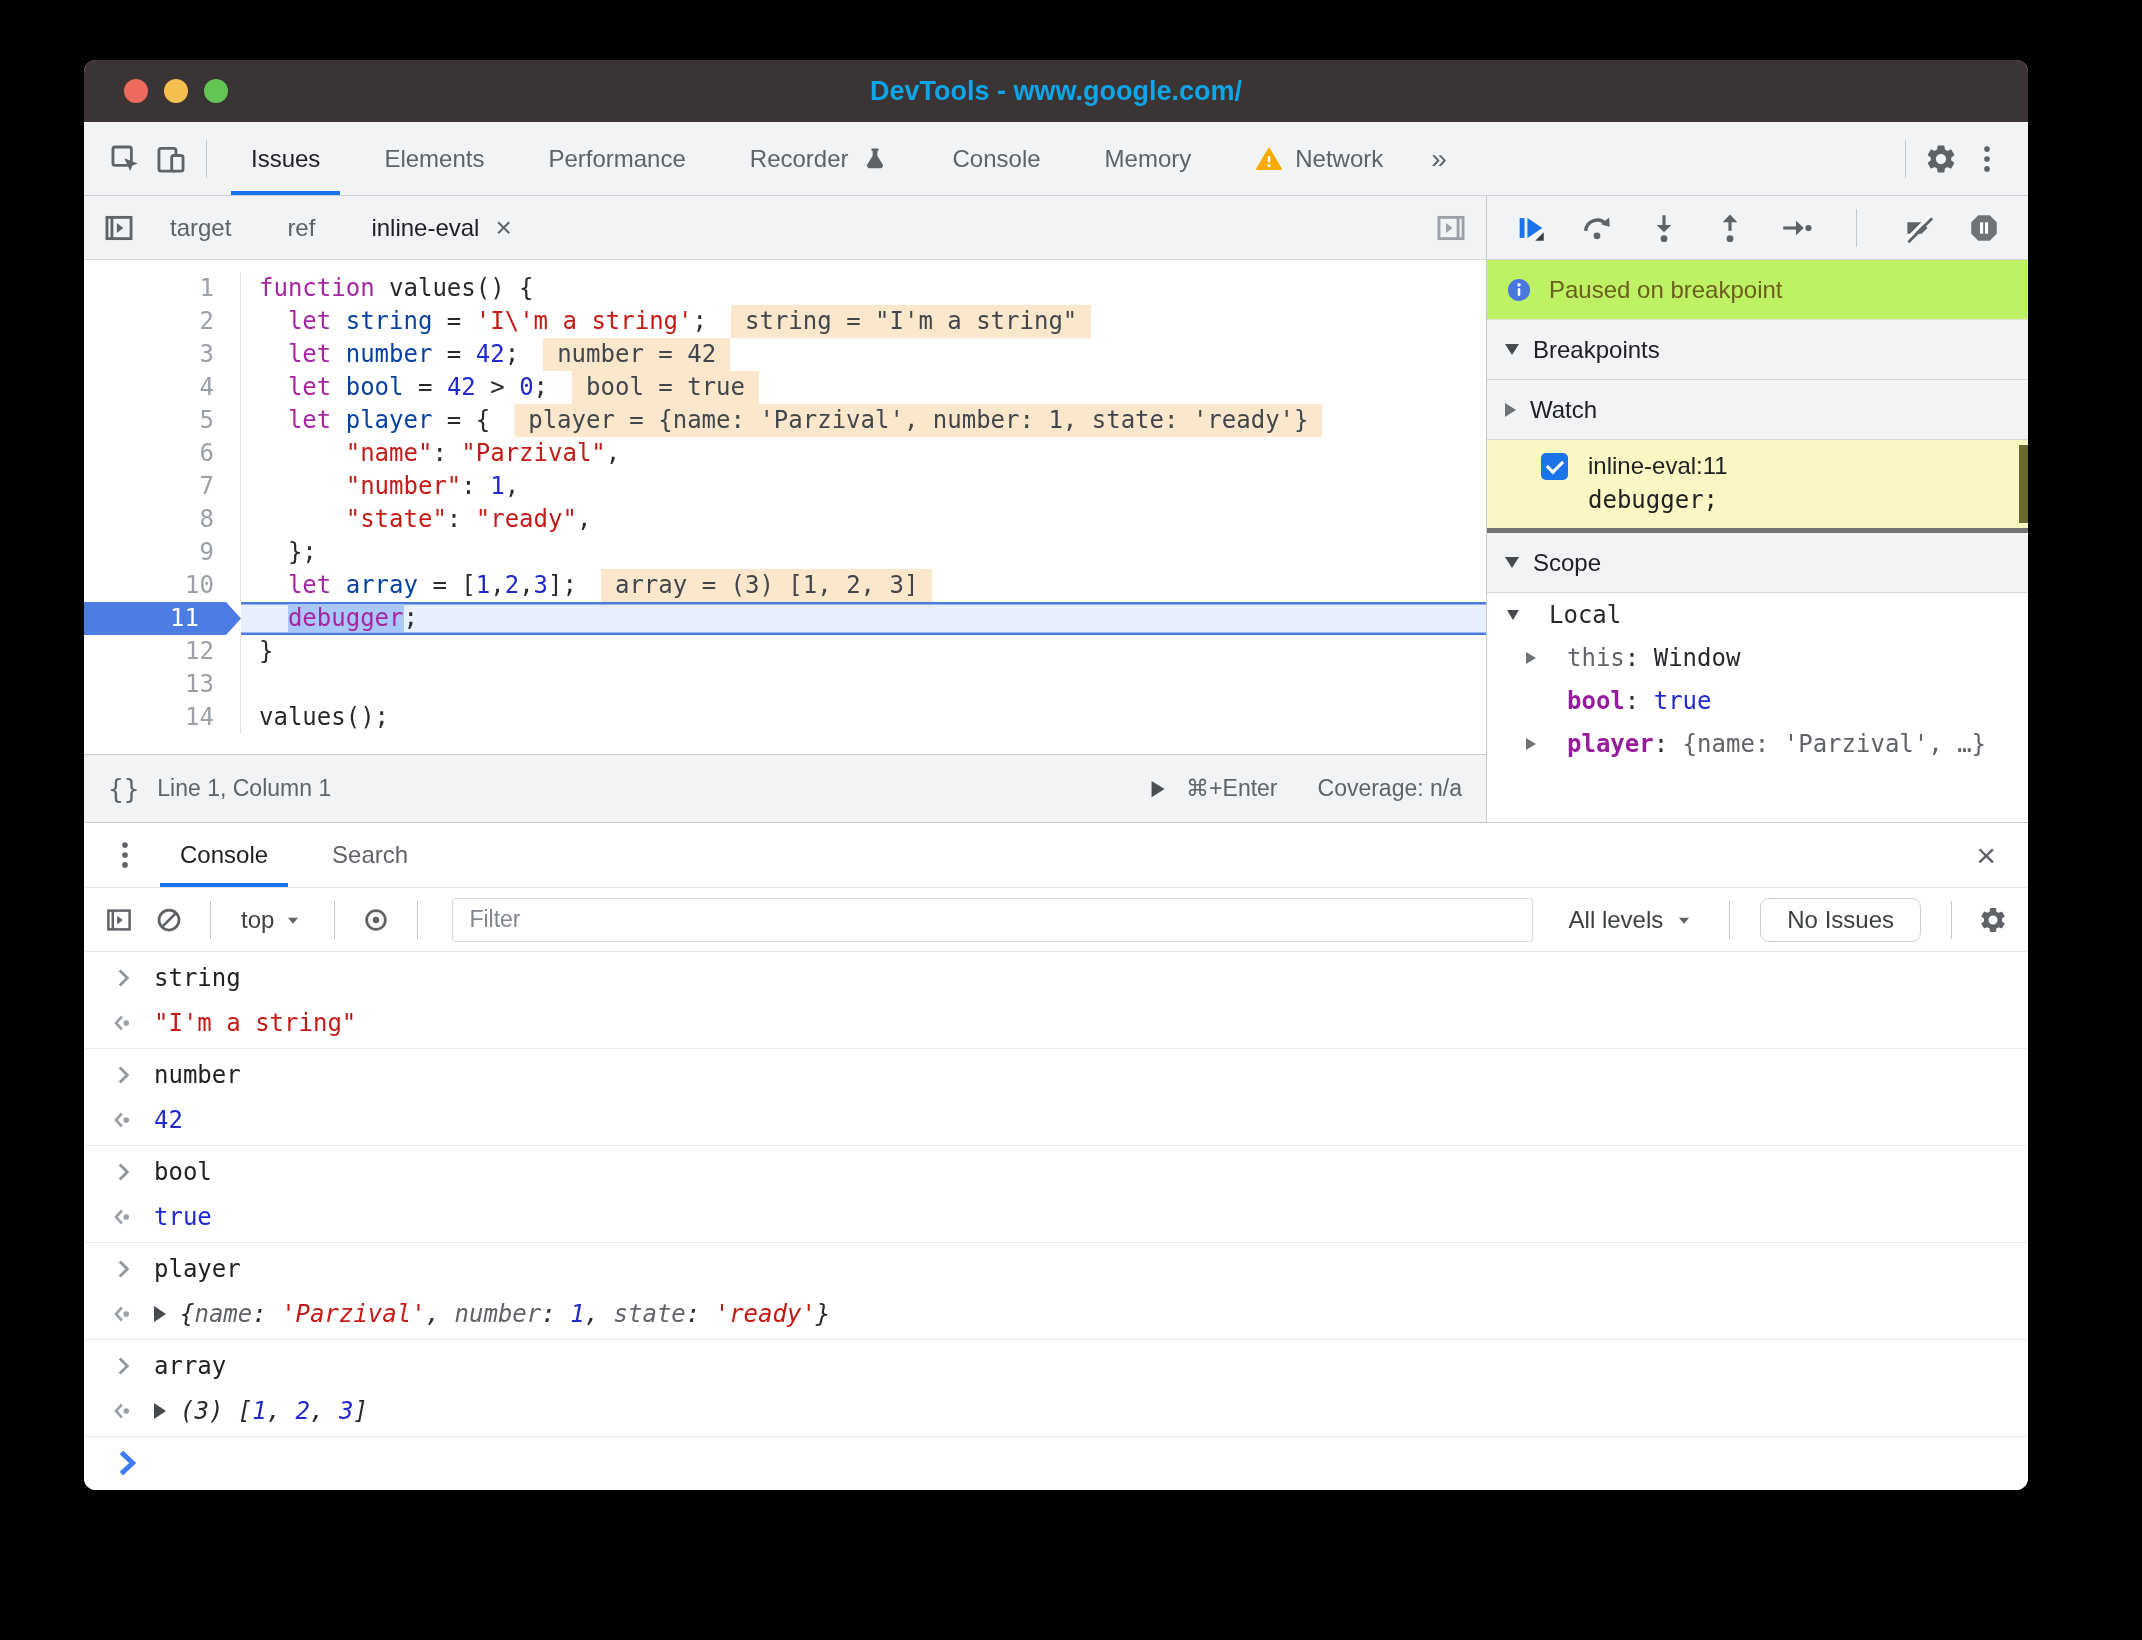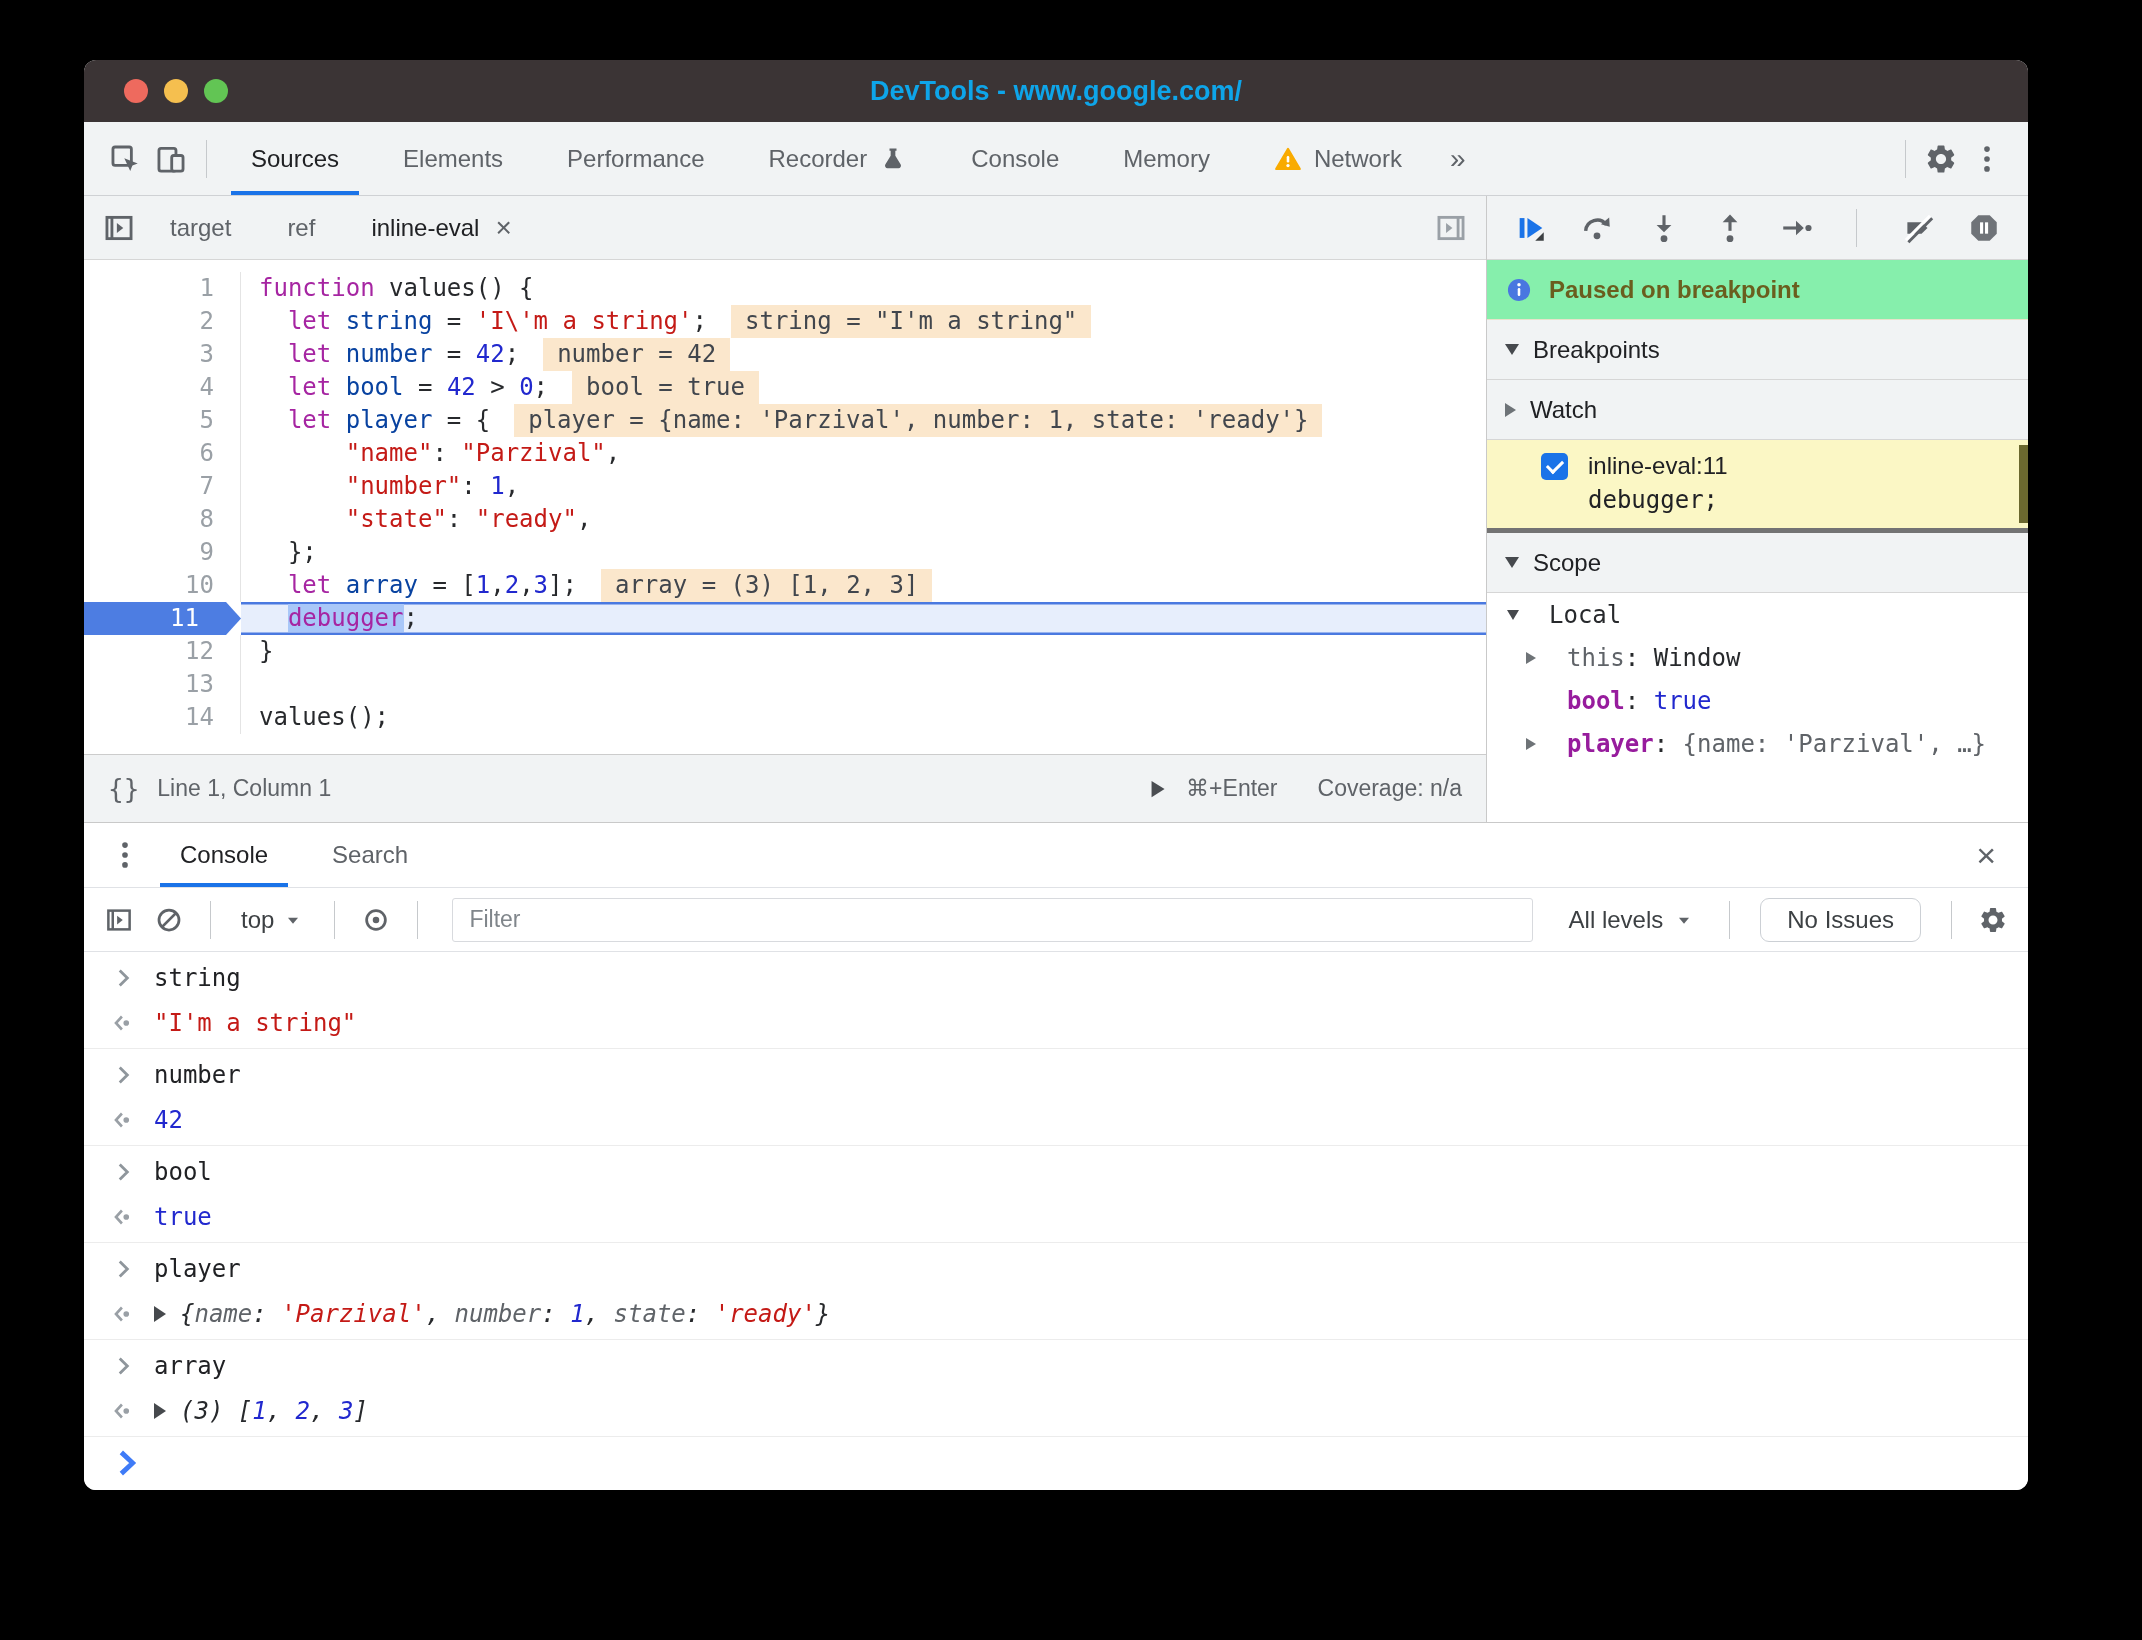--- a/index.html
+++ b/index.html
@@ -50,21 +50,21 @@
   
   .statusbar{flex:0 0 68px;background:var(--chrome);border-top:1px solid #ccc;display:flex;align-items:center;padding:0 24px;color:var(--dim);font-size:23px;gap:18px}
   .brackets{font-family:"DejaVu Sans Mono",monospace;font-size:26px}
   .sb-right{margin-left:auto;display:flex;align-items:center;gap:16px}
   .sb-right .ic svg{width:26px;height:26px}
   .sb-item{margin-left:24px}
   
   .sidebar{flex:1;display:flex;flex-direction:column;background:#fff;overflow:hidden;min-width:0}
   .dbg-toolbar{flex:0 0 64px;background:var(--chrome);border-bottom:1px solid #d6d6d6;display:flex;align-items:center;gap:30px;padding:0 26px}
   .dbg-toolbar .icb{width:40px;height:40px}
-  .paused{flex:0 0 60px;background:#86efac;border-bottom:1px solid #e7e3cb;display:flex;align-items:center;gap:16px;padding:0 18px;color:#6a5e1e;font-weight:bold;font-size:24px}
+  .paused{flex:0 0 60px;background:#bef264;border-bottom:1px solid #e7e3cb;display:flex;align-items:center;gap:16px;padding:0 18px;color:#6a5e1e;font-weight:normal;font-size:24px}
   .paused .ic svg{width:28px;height:28px}
   .section-h{flex:0 0 60px;background:var(--chrome);border-bottom:1px solid #d6d6d6;display:flex;align-items:center;gap:14px;padding:0 18px;font-size:24px;color:var(--ink)}
   .tri-r{width:0;height:0;border-left:11px solid #6e7377;border-top:7px solid transparent;border-bottom:7px solid transparent}
   .tri-d{width:0;height:0;border-top:11px solid #46494d;border-left:7px solid transparent;border-right:7px solid transparent}
   .bp-item{background:#fbf7c5;border-bottom:5px solid #737373;padding:12px 0 14px;position:relative}
   .bp-row1{display:flex;align-items:center;gap:20px;padding-left:54px;font-size:24px;color:var(--ink)}
   .checkbox{width:27px;height:27px;background:var(--blue);border-radius:5px;position:relative;flex:0 0 auto}
   .checkbox::after{content:"";position:absolute;left:9px;top:4px;width:7px;height:13px;border:solid #fff;border-width:0 3px 3px 0;transform:rotate(45deg)}
   .bp-code{margin:6px 0 0 101px;font-family:"DejaVu Sans Mono",monospace;font-size:24px;color:var(--ink)}
   .thumb{position:absolute;right:0;top:5px;bottom:5px;width:9px;background:#6b682f}
@@ -120,21 +120,21 @@
       </span>
     <span class="icb">
         <svg viewBox="0 0 24 24" fill="none" stroke="#5f6368" stroke-width="2">
           <rect x="3.5" y="4.5" width="12" height="16" rx="1.5"></rect>
           <rect x="12.5" y="9.5" width="8" height="11" rx="1.5" fill="#f1f3f4"></rect>
         </svg>
       </span>
     <span class="vsep"></span>
     <div class="tabs" id="main-tabs">
         <div class="tab active">
-          <span>Sources</span>
+          <span>Issues</span>
         </div>
         <div class="tab">
           <span>Elements</span>
         </div>
         <div class="tab">
           <span>Performance</span>
         </div>
         <div class="tab">
           <span>Recorder</span>
           <span class="ic">

